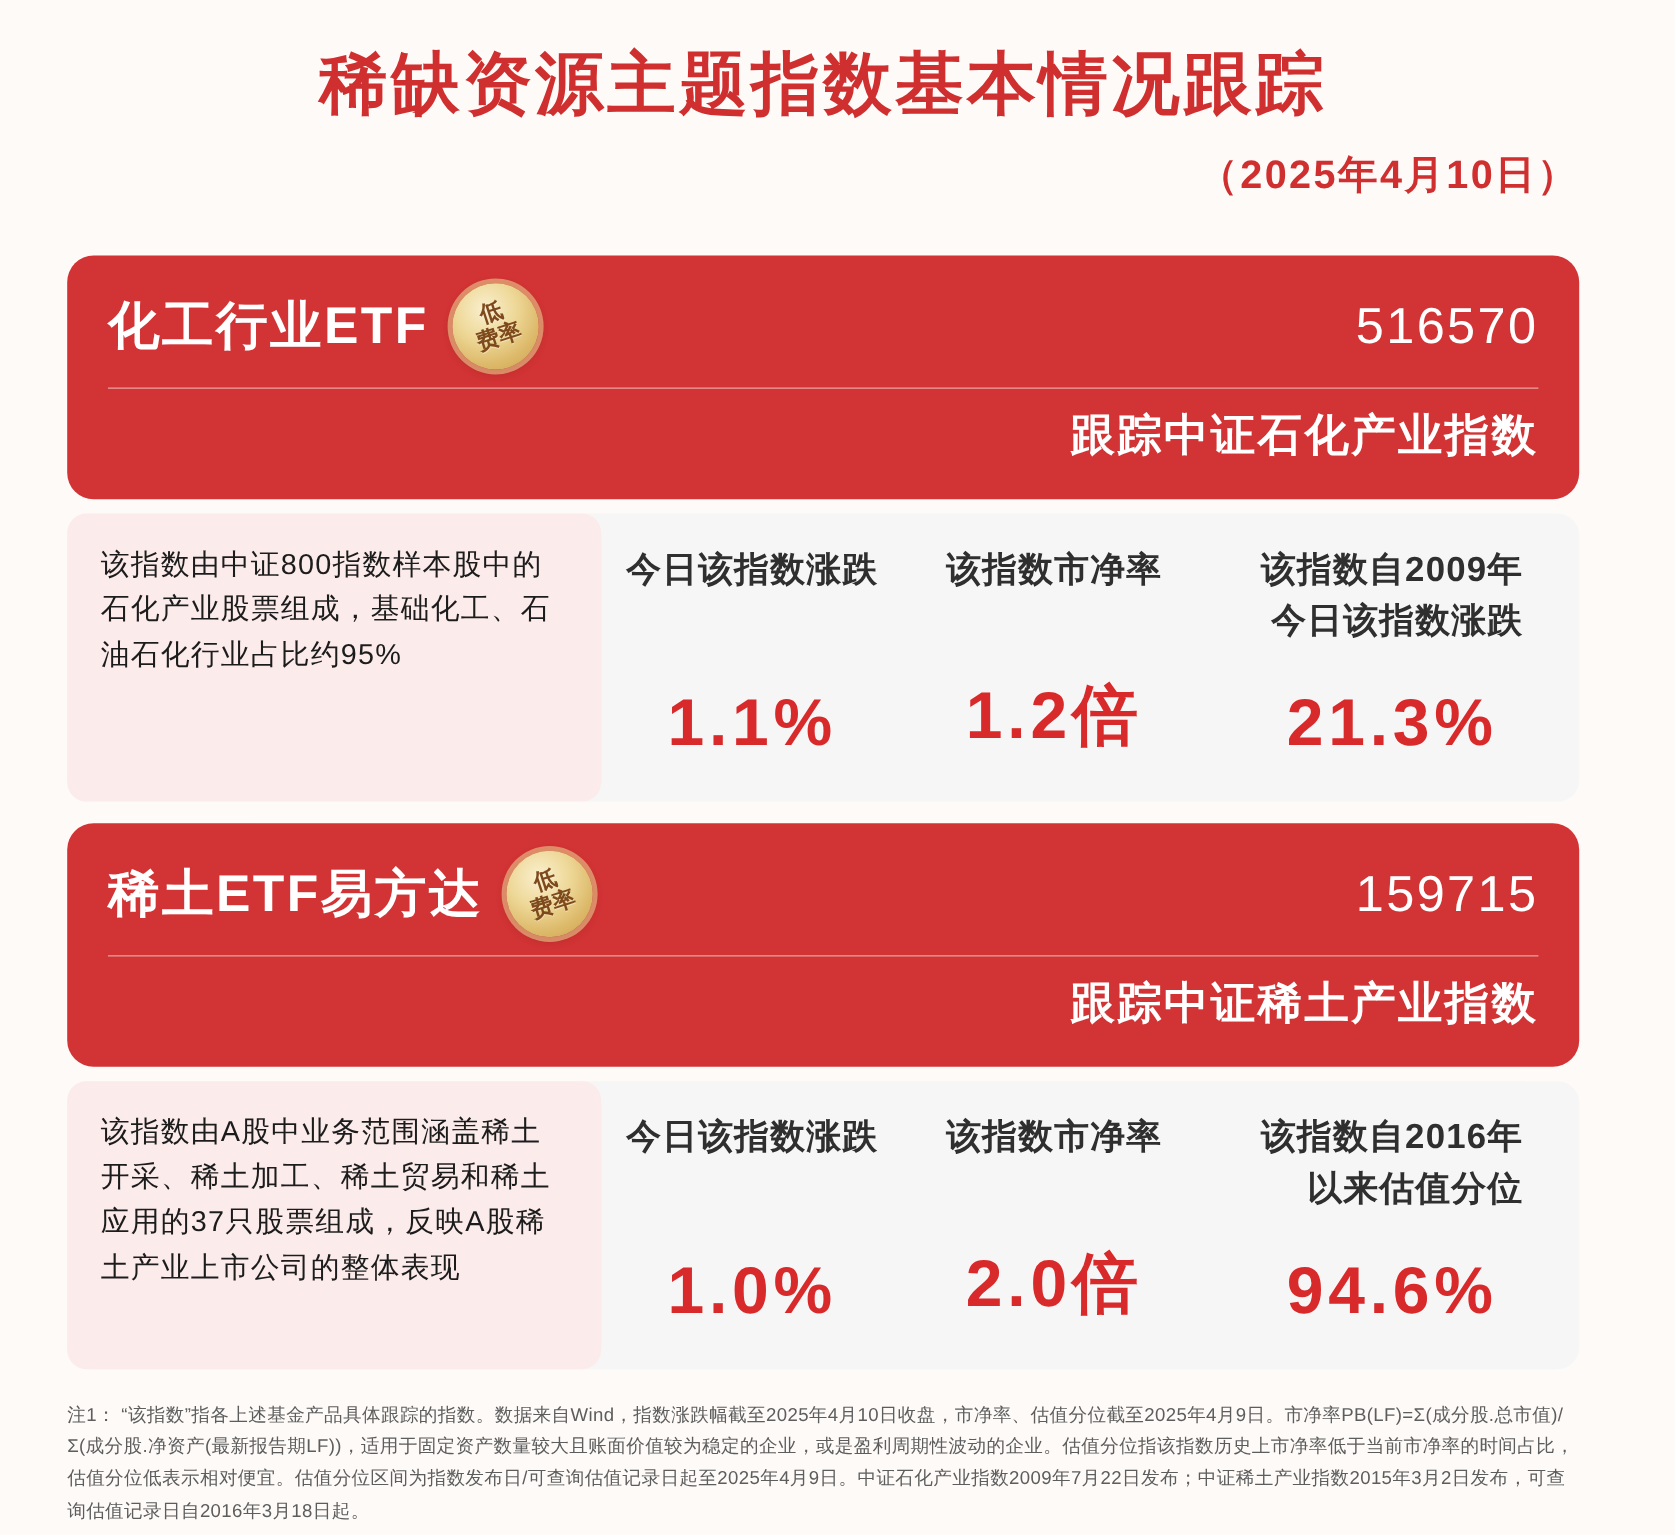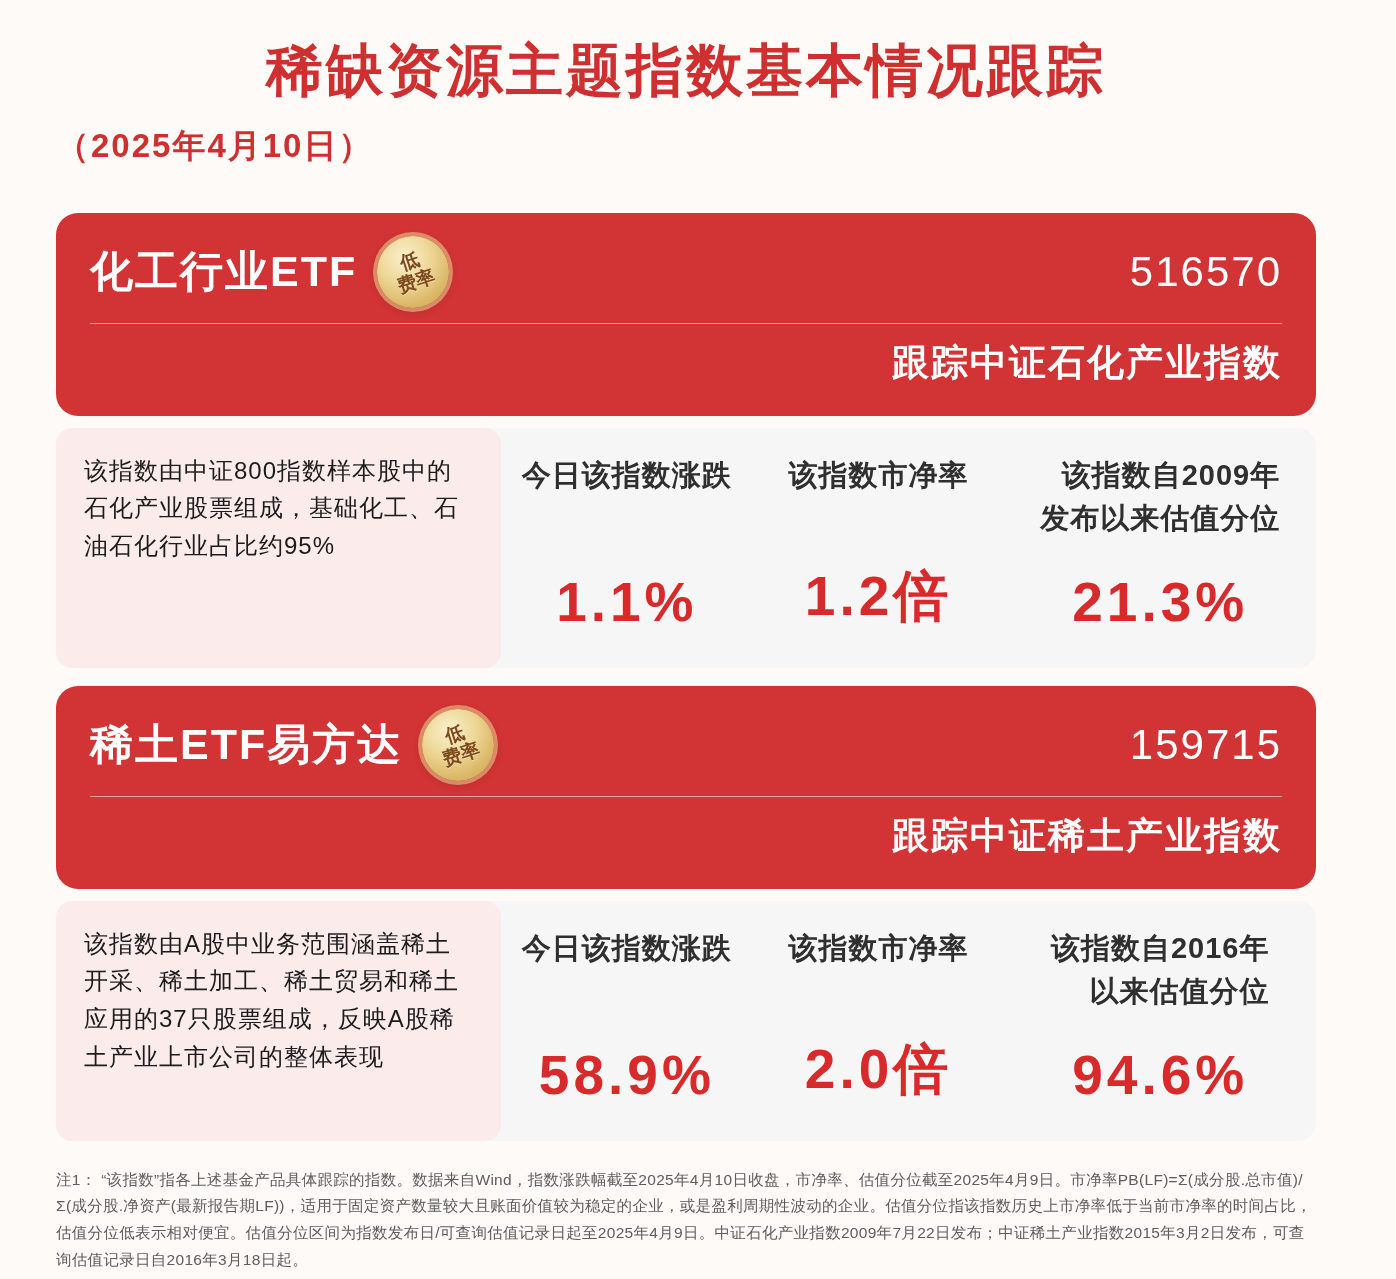--- a/index.html
+++ b/index.html
@@ -19,21 +19,21 @@
   
   .main-title {
     text-align: center;
     font-size: 57px;
     font-weight: bold;
     color: #d02f2f;
     letter-spacing: 3px;
     line-height: 1.15;
   }
   .main-date {
-    text-align: left;
+    text-align: right;
     font-size: 33px;
     font-weight: bold;
     color: #d02f2f;
     letter-spacing: 2px;
     margin-top: 20px;
   }
   
   .fund-card {
     background: #d23334;
     border-radius: 22px;
@@ -172,21 +172,21 @@
     <div class="stat-col">
       <div class="stat-label">今日该指数涨跌</div>
       <div class="stat-value">1.1%</div>
     </div>
     <div class="stat-col">
       <div class="stat-label">该指数市净率</div>
       <div class="stat-value">1.2倍</div>
     </div>
     <div class="stat-col wide">
       <div class="stat-label">该指数自2009年
-发布以来估值分位</div>
+今日该指数涨跌</div>
       <div class="stat-value">21.3%</div>
     </div>
   </div>
 
   <div class="fund-card" style="margin-top:18px;">
     <div class="fund-card-toprow">
       <span class="fund-name">稀土ETF易方达</span>
       <span class="fee-badge">
         <span class="fee-badge-text">低
 费率</span>
@@ -194,21 +194,21 @@
       <span class="fund-code">159715</span>
     </div>
     <hr class="fund-divider">
     <div class="fund-tracking">跟踪中证稀土产业指数</div>
   </div>
 
   <div class="stats-row">
     <div class="desc-box">该指数由A股中业务范围涵盖稀土开采、稀土加工、稀土贸易和稀土应用的37只股票组成，反映A股稀土产业上市公司的整体表现</div>
     <div class="stat-col">
       <div class="stat-label">今日该指数涨跌</div>
-      <div class="stat-value">58.9%</div>
+      <div class="stat-value">1.0%</div>
     </div>
     <div class="stat-col">
       <div class="stat-label">该指数市净率</div>
       <div class="stat-value">2.0倍</div>
     </div>
     <div class="stat-col wide">
       <div class="stat-label">该指数自2016年
 以来估值分位</div>
       <div class="stat-value">94.6%</div>
     </div>

